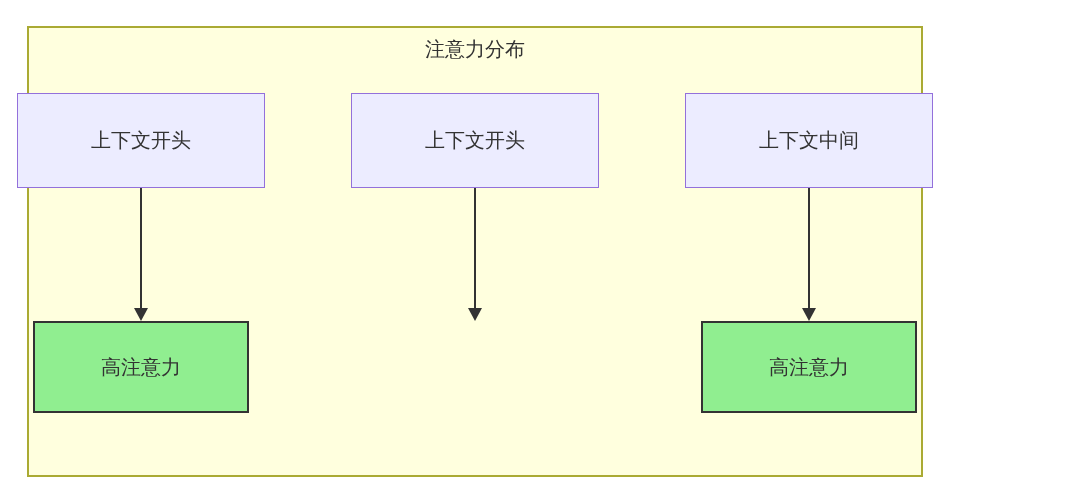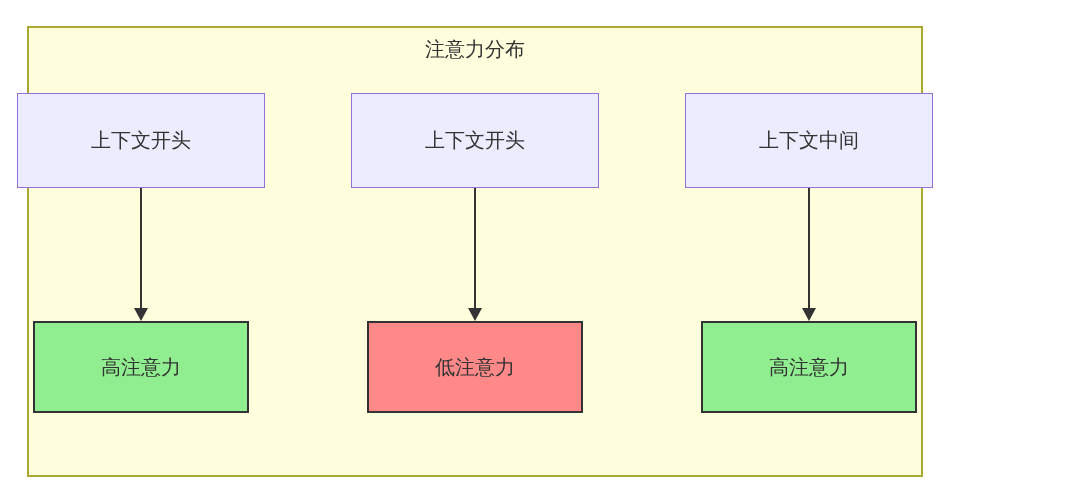--- a/index.html
+++ b/index.html
@@ -91,21 +91,20 @@
       </div>
       <div class="node target" style="background-color: rgb(144, 238, 144);">高注意力</div>
     </div>
 
     <div class="column">
       <div class="node source" style="background-color: rgb(236, 236, 255);">上下文开头</div>
       <div class="edge">
         <div class="edge-line"></div>
         <div class="edge-head"></div>
       </div>
-      <div class="node target" style="background-color: rgb(255, 136, 136);">低注意力</div>
     </div>
 
     <div class="column">
       <div class="node source" style="background-color: rgb(236, 236, 255);">上下文中间</div>
       <div class="edge">
         <div class="edge-line"></div>
         <div class="edge-head"></div>
       </div>
       <div class="node target" style="background-color: rgb(144, 238, 144);">高注意力</div>
     </div>

